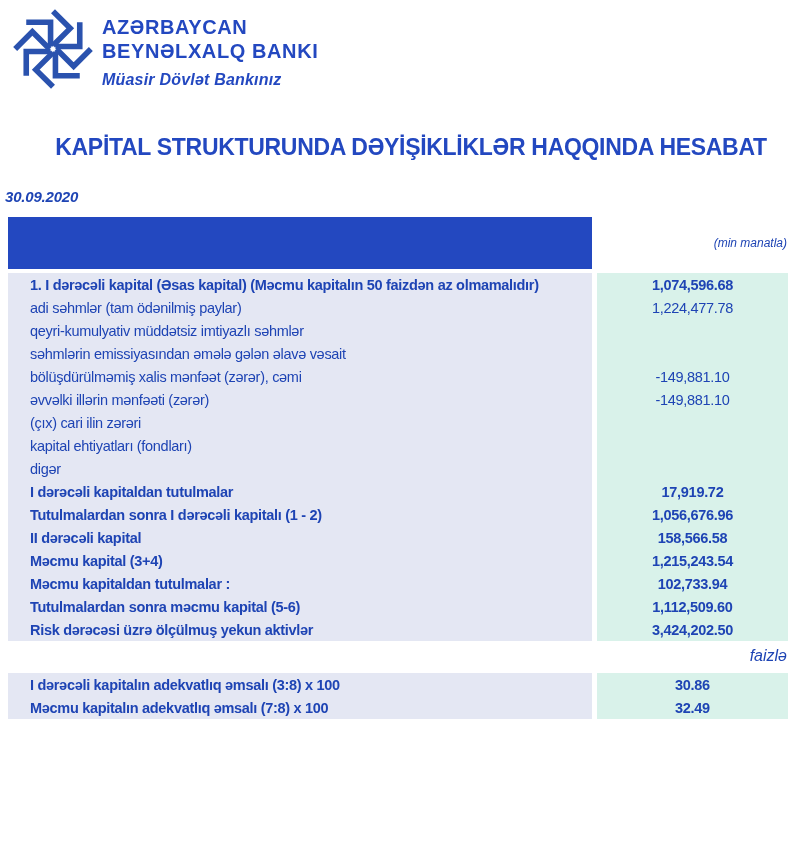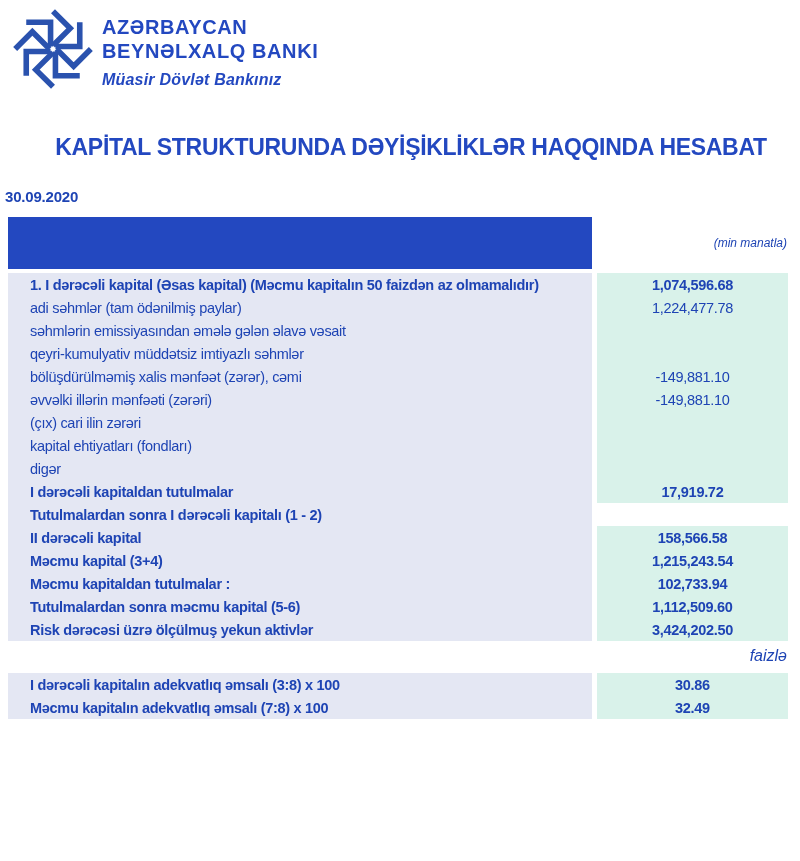--- a/index.html
+++ b/index.html
@@ -18,21 +18,21 @@
   .brand-row{display:flex;align-items:flex-start;padding:6px 17px 0 10px;height:96px;}
   .logo{width:86px;height:86px;flex:0 0 86px;}
   .brand-text{margin-left:6px;padding-top:9px;}
   .brand-name{font-weight:bold;font-size:20px;line-height:1.22;letter-spacing:0.6px;color:var(--brand-blue);}
   .tagline{font-style:italic;font-weight:bold;font-size:16px;margin-top:7px;color:var(--brand-blue);letter-spacing:0.2px;}
   
   .title{
     margin:38px 0 0 0;text-align:center;font-size:23px;font-weight:bold;
     letter-spacing:-0.3px;color:var(--brand-blue);padding-left:22px;
   }
-  .date{margin:27px 0 12px 5px;font-size:15px;font-weight:bold;letter-spacing:-0.2px;}
+  .date{margin:27px 0 12px 5px;font-size:15px;font-weight:bold;letter-spacing:-0.2px;font-style:italic;}
   
   .table{margin:10px 12px 0 8px;width:780px;}
   .header-bar{display:flex;height:52px;margin-bottom:4px;}
   .header-blue{width:584px;background:var(--brand-blue);margin-right:5px;}
   .header-note{flex:1;display:flex;align-items:center;justify-content:flex-end;
     font-style:italic;font-size:12px;padding-right:1px;}
   .row{display:flex;height:23px;margin-bottom:0;}
   .cell{display:flex;align-items:center;font-size:14.5px;letter-spacing:-0.3px;}
   .cell.label{width:584px;background:var(--label-bg);padding-left:22px;margin-right:5px;}
   .cell.value{width:191px;background:var(--value-bg);justify-content:center;}
@@ -80,53 +80,54 @@
 
   <div class="row bold">
     <div class="cell label">1. I dərəcəli kapital (Əsas kapital) (Məcmu kapitalın 50 faizdən az olmamalıdır)</div>
     <div class="cell value">1,074,596.68</div>
   </div>
   <div class="row">
     <div class="cell label">adi səhmlər (tam ödənilmiş paylar)</div>
     <div class="cell value">1,224,477.78</div>
   </div>
   <div class="row">
-    <div class="cell label">səhmlərin emissiyasından əmələ gələn  əlavə vəsait</div>
+    <div class="cell label">qeyri-kumulyativ müddətsiz imtiyazlı səhmlər</div>
     <div class="cell value"></div>
   </div>
   <div class="row">
-    <div class="cell label">qeyri-kumulyativ müddətsiz imtiyazlı səhmlər</div>
+    <div class="cell label">səhmlərin emissiyasından əmələ gələn  əlavə vəsait</div>
     <div class="cell value"></div>
   </div>
   <div class="row">
     <div class="cell label">bölüşdürülməmiş xalis mənfəət (zərər), cəmi</div>
     <div class="cell value">-149,881.10</div>
   </div>
   <div class="row">
-    <div class="cell label">əvvəlki illərin mənfəəti (zərəri)</div>
+    <div class="cell label">əvvəlki illərin mənfəəti (zərər)</div>
     <div class="cell value">-149,881.10</div>
   </div>
   <div class="row">
     <div class="cell label">(çıx) cari ilin zərəri</div>
     <div class="cell value"></div>
   </div>
   <div class="row">
     <div class="cell label">kapital ehtiyatları (fondları)</div>
     <div class="cell value"></div>
   </div>
   <div class="row">
     <div class="cell label">digər</div>
     <div class="cell value"></div>
   </div>
   <div class="row bold">
     <div class="cell label">I dərəcəli kapitaldan tutulmalar</div>
     <div class="cell value">17,919.72</div>
   </div>
   <div class="row bold">
     <div class="cell label">Tutulmalardan sonra I dərəcəli kapitalı (1 - 2)</div>
+    <div class="cell value">1,056,676.96</div>
   </div>
   <div class="row bold">
     <div class="cell label">II dərəcəli kapital</div>
     <div class="cell value">158,566.58</div>
   </div>
   <div class="row bold">
     <div class="cell label">Məcmu kapital (3+4)</div>
     <div class="cell value">1,215,243.54</div>
   </div>
   <div class="row bold">

